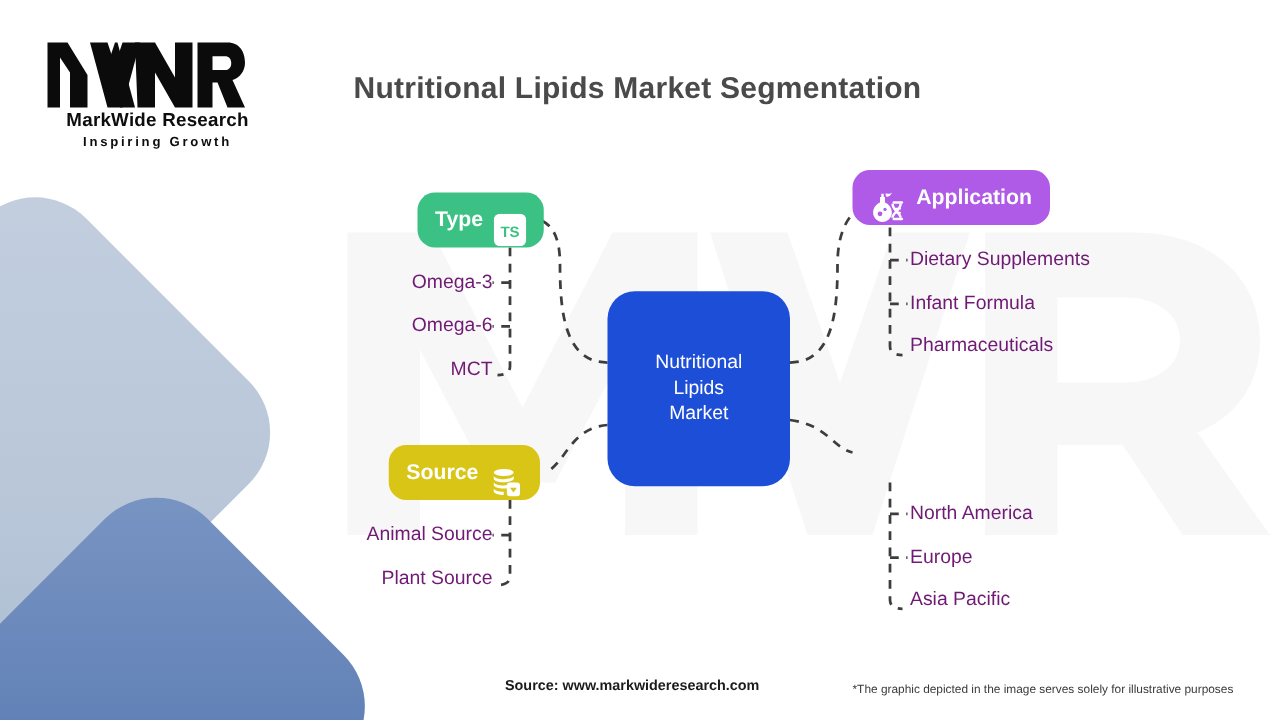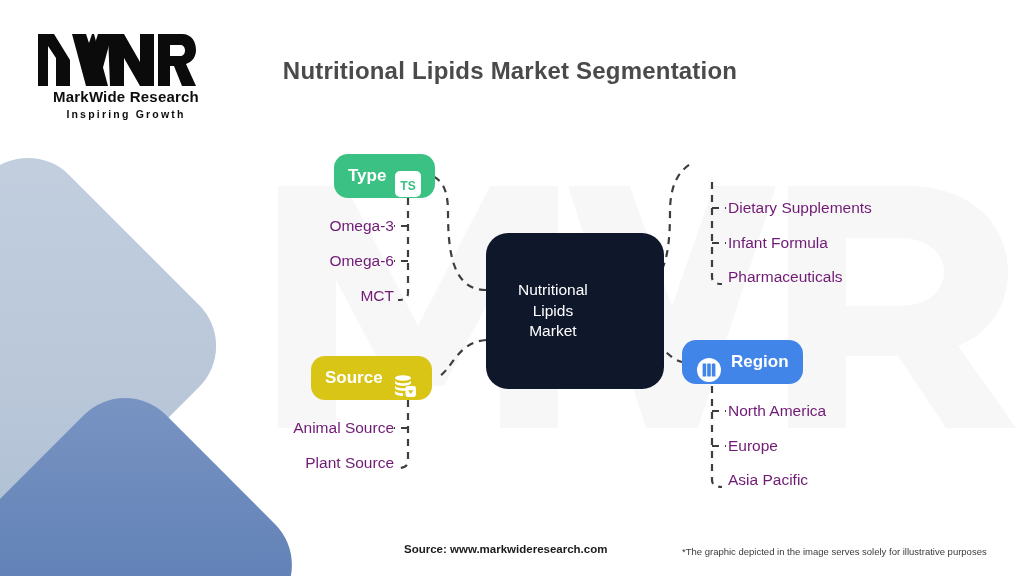--- a/index.html
+++ b/index.html
@@ -40,23 +40,23 @@
     position:absolute;left:0;right:4px;top:57px;text-align:center;
     font-size:24px;font-weight:bold;color:#4a4a4a;letter-spacing:.2px;
   }
 
   
   #diagram{position:absolute;inset:0;}
   #links{position:absolute;left:0;top:0;width:1024px;height:576px;}
 
   .node-center{
     position:absolute;left:486px;top:233px;width:146px;height:156px;
-    background:#0f172a;border-radius:22px;
-    display:flex;align-items:center;justify-content:flex-start;
-    color:#ffffff;font-size:15.5px;line-height:1.33;text-align:center;padding-left:32px;
+    background:#1d4ed8;border-radius:22px;
+    display:flex;align-items:center;justify-content:center;
+    color:#ffffff;font-size:15.5px;line-height:1.33;text-align:center;
   }
 
   .badge{
     position:absolute;display:flex;align-items:center;gap:9px;
     border-radius:14px;padding:0 14px;height:44px;
     color:#ffffff;font-size:17px;font-weight:bold;white-space:nowrap;
   }
   #badge-type{left:334px;top:154px;background:#3cc184;}
   #badge-source{left:311px;top:356px;background:#d9c516;align-items:center;}
   #badge-application{left:682px;top:136px;background:#b05ae8;}
@@ -172,36 +172,42 @@
           <path d="M3 17.5 C3 19 6.6 20.3 11 20.3 L11 23 C6.6 23 3 21.7 3 20 Z"></path>
           <rect x="13.5" y="13" width="10.5" height="11" rx="2.4"></rect>
         </g>
         <path d="M16 17.2 L21.5 17.2 L18.75 21 Z" fill="#d9c516"></path>
       </svg>
     </span>
   </div>
   <div class="leaf left" style="left:394px;top:419px;">Animal Source</div>
   <div class="leaf left" style="left:394px;top:454px;">Plant Source</div>
 
+  <div class="badge" id="badge-application">
+    <span class="badge-icon">
+      <svg width="28" height="28" viewBox="0 0 28 28">
+        <g fill="#ffffff">
+          <path d="M9 3 L9 5.5 L8 5.5 L8 10 C4.5 11.6 2.5 14.7 2.5 18 C2.5 22.2 6 25.5 10 25.5 C14 25.5 17.5 22.2 17.5 18 C17.5 14.7 15.5 11.6 12 10 L12 5.5 L11 5.5 L11 3 Z"></path>
+          <path d="M12.5 2.5 C12.5 2.5 16 4 17.5 2 C17.5 2 16.5 6 12.7 5.2 Z"></path>
+          <rect x="18" y="9" width="8.5" height="1.9" rx=".95"></rect>
+          <rect x="18" y="22.2" width="8.5" height="1.9" rx=".95"></rect>
+          <path d="M19 10.9 C19 15 25.5 18 25.5 22.2 L23.5 22.2 C23.5 19 17 16 17 10.9 Z"></path>
+          <path d="M25.5 10.9 C25.5 15 19 18 19 22.2 L21 22.2 C21 19 27.5 16 27.5 10.9 Z" transform="translate(-2,0)"></path>
+          <rect x="19.8" y="14.2" width="5" height="1.4" rx=".7"></rect>
+          <rect x="19.8" y="17.4" width="5" height="1.4" rx=".7"></rect>
+        </g>
+        <circle cx="8" cy="19" r="1.9" fill="#b05ae8"></circle>
+        <circle cx="12" cy="15.5" r="1.3" fill="#b05ae8"></circle>
+      </svg>
+    </span>
+    <span>Application</span>
+  </div>
   <div class="leaf right" style="left:728px;top:199px;">Dietary Supplements</div>
   <div class="leaf right" style="left:728px;top:234px;">Infant Formula</div>
   <div class="leaf right" style="left:728px;top:268px;">Pharmaceuticals</div>
 
-  <div class="badge" id="badge-region">
-    <span class="badge-icon">
-      <svg width="26" height="26" viewBox="0 0 26 26">
-        <circle cx="13" cy="13" r="12" fill="#ffffff"></circle>
-        <g fill="#4285e8">
-          <rect x="6.6" y="6.4" width="3.6" height="13.2" rx=".7"></rect>
-          <rect x="11.2" y="6.4" width="3.6" height="13.2" rx=".7"></rect>
-          <rect x="15.8" y="6.4" width="3.6" height="13.2" rx=".7"></rect>
-        </g>
-      </svg>
-    </span>
-    <span>Region</span>
-  </div>
   <div class="leaf right" style="left:728px;top:402px;">North America</div>
   <div class="leaf right" style="left:728px;top:437px;">Europe</div>
   <div class="leaf right" style="left:728px;top:471px;">Asia Pacific</div>
 </div>
 
 <div id="footer-source">Source: www.markwideresearch.com</div>
 <div id="footer-note">*The graphic depicted in the image serves solely for illustrative purposes</div>
 
 </body></html>

